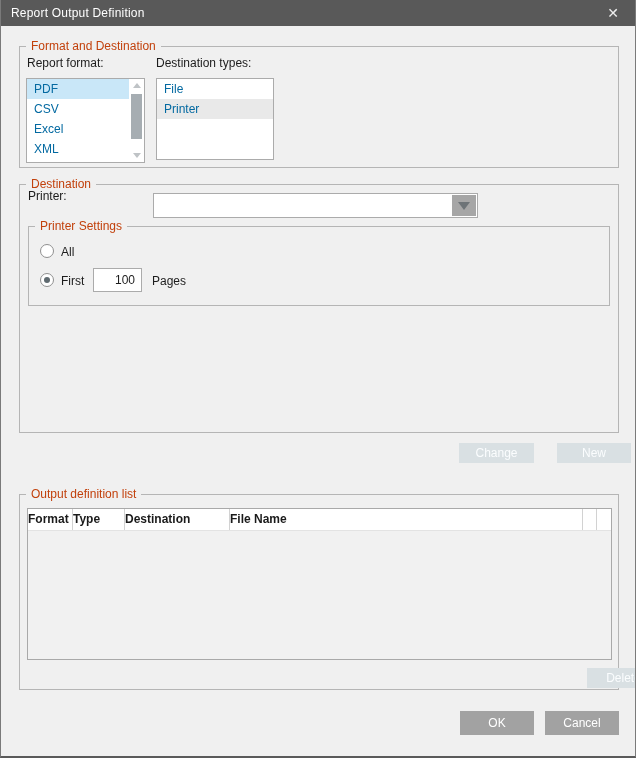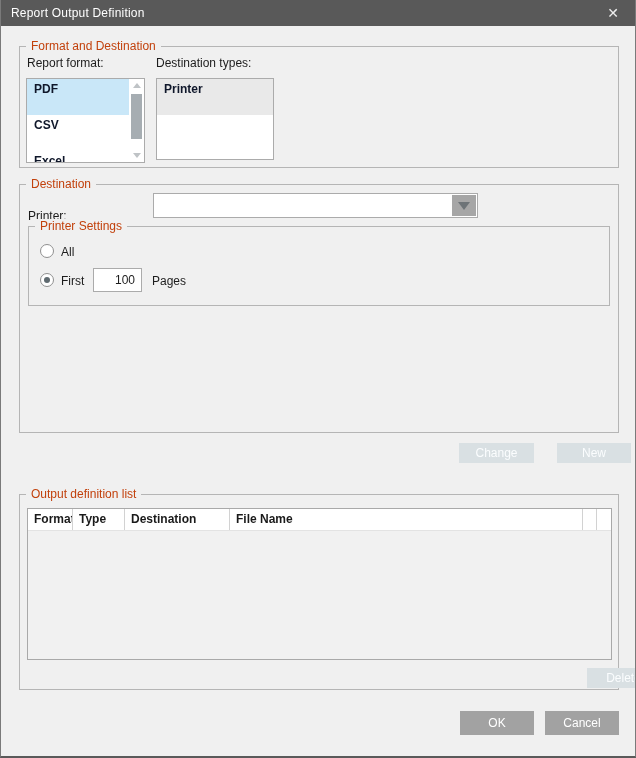--- a/index.html
+++ b/index.html
@@ -30,21 +30,21 @@
   .gb-title {
     position:absolute; top:-8px; left:6px; background:#f0f0f0;
     padding:0 5px; font-size:12px; color:#c2410c; line-height:15px; white-space:nowrap;
   }
 
   .field-label { position:absolute; font-size:12px; color:#1c1c1c; white-space:nowrap; }
 
   .listbox {
     position:absolute; background:#ffffff; border:1px solid #ababab; overflow:hidden;
   }
-  .list-item { height:36px; line-height:20px; font-size:12px; color:#0f172a; padding-left:7px;font-weight:bold; }
+  .list-item { height:20px; line-height:20px; font-size:12px; color:#0369a1; padding-left:7px; }
   .list-item.sel-active { background:#c9e7f8; }
   .list-item.sel-inactive { background:#e9e9e9; }
 
   .vscroll { position:absolute; top:0; right:0; width:15px; height:100%; background:#ffffff; }
   .vs-up, .vs-down { position:absolute; left:0; width:15px; height:14px; }
   .vs-up { top:0; } .vs-down { bottom:0; }
   .vs-up::after, .vs-down::after {
     content:''; position:absolute; left:3.5px; border-left:4px solid transparent; border-right:4px solid transparent;
   }
   .vs-up::after { top:4px; border-bottom:5px solid #bfc3c6; }
@@ -70,21 +70,21 @@
   }
 
   .btn { position:absolute; border:none; font-size:12px; display:flex; align-items:center; justify-content:center; cursor:default; }
   .btn-disabled { background:#d9e0e3; color:#fbfdfe; }
   .btn-action  { background:#a2a2a2; color:#ffffff; }
 
   .table { position:absolute; border:1px solid #a9a9a9; background:#f1f1f1; overflow:hidden; }
   .thead { display:flex; height:22px; background:#ffffff; border-bottom:1px solid #e3e3e3; }
   .th {
     font-size:12px; font-weight:bold; color:#1a1a1a; line-height:21px;
-    padding-left:6px; border-right:1px solid #d2d2d2; overflow:hidden; white-space:nowrap;
+    padding-left:0; border-right:1px solid #d2d2d2; overflow:hidden; white-space:nowrap;
   }
   .th.no-sep { border-right:none; }
 </style>
 </head>
 <body>
 
 <div class="window">
 
   <div class="titlebar">
     <span class="title">Report Output Definition</span>
@@ -102,28 +102,29 @@
       <div class="list-item">XML</div>
       <div class="vscroll">
         <div class="vs-up"></div>
         <div class="vs-thumb"></div>
         <div class="vs-down"></div>
       </div>
     </div>
 
     <span class="field-label" style="left:136px; top:9px;">Destination types:</span>
     <div class="listbox" style="left:136px; top:31px; width:118px; height:82px;">
+      <div class="list-item">File</div>
       <div class="list-item sel-inactive">Printer</div>
     </div>
   </div>
 
   <div class="groupbox" style="left:18px; top:184px; width:600px; height:249px;">
     <span class="gb-title">Destination</span>
 
-    <span class="field-label" style="left:8px; top:24px;">Printer:</span>
+    <span class="field-label" style="left:8px; top:4px;">Printer:</span>
     <div class="combo" style="left:133px; top:8px; width:325px; height:25px;">
       <span class="field-label" style="left:4px; top:5px;"></span>
       <div class="combo-btn">
         <div class="combo-arrow"></div>
       </div>
     </div>
 
     <div class="groupbox" style="left:8px; top:41px; width:582px; height:80px;">
       <span class="gb-title">Printer Settings</span>
 

